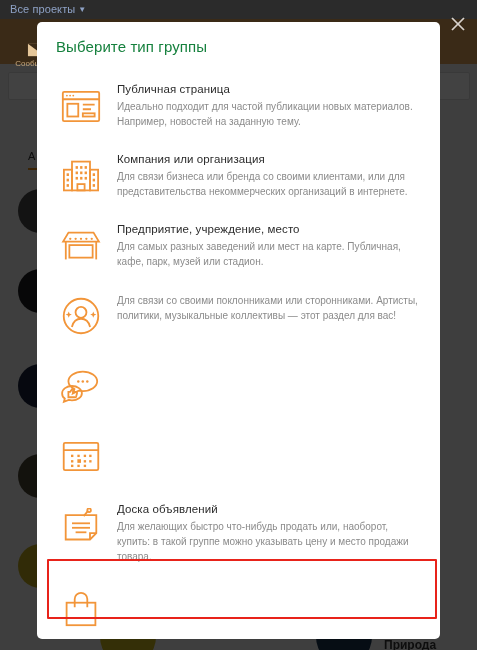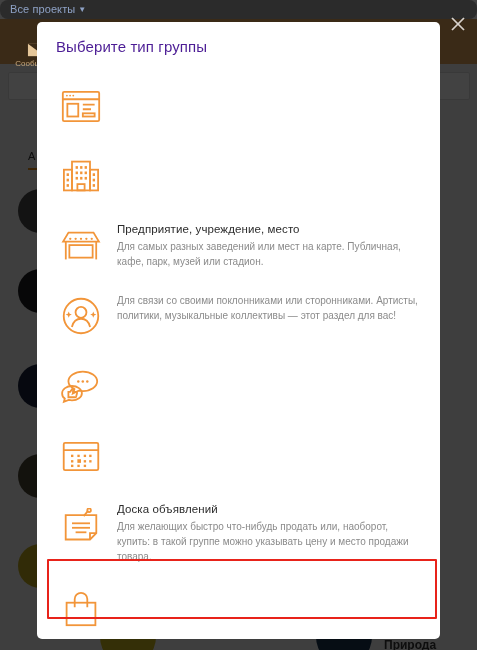--- a/index.html
+++ b/index.html
@@ -101,21 +101,20 @@
     inset: 0;
     background: rgba(0, 0, 0, 0.74);
   }
   
   #overlay-topbar {
     position: absolute;
     left: 0; top: 0;
     width: 477px; height: 19px;
     background: #2b2b2b;
     z-index: 30;
-    border-radius: 8px;
   }
   #overlay-topbar .bg-topstrip-label { color: #8ea2c6; }
 
   #overlay-navbar {
     position: absolute;
     left: 0; top: 19px;
     width: 477px; height: 45px;
     background: #3a2a17;
     z-index: 28;
   }
@@ -130,21 +129,21 @@
     background: #ffffff;
     border-radius: 5px;
     z-index: 40;
     overflow: hidden;
   }
   #modal-title {
     position: absolute;
     left: 19px;
     top: 16px;
     font-size: 15px;
-    color: #4c1d95;
+    color: #15803d;
     font-weight: normal;
     letter-spacing: .1px;
   }
   #close-button {
     position: absolute;
     right: 4px;
     top: 9px;
     width: 30px;
     height: 30px;
     z-index: 60;
@@ -277,20 +276,24 @@
           <rect x="2" y="2" width="40" height="32" rx="1.5"></rect>
           <line x1="2" y1="10" x2="42" y2="10"></line>
           <circle cx="6.5" cy="6" r="1" fill="currentColor" stroke="none"></circle>
           <circle cx="10" cy="6" r="1" fill="currentColor" stroke="none"></circle>
           <circle cx="13.5" cy="6" r="1" fill="currentColor" stroke="none"></circle>
           <rect x="7" y="15" width="12" height="14"></rect>
           <line x1="24" y1="16" x2="37" y2="16"></line>
           <line x1="24" y1="21" x2="33" y2="21"></line>
           <rect x="24" y="25.5" width="13" height="3.5"></rect>
         </svg>
+      </div>
+      <div class="type-text">
+        <div class="type-title">Публичная страница</div>
+        <div class="type-desc">Идеально подходит для частой публикации новых материалов. Например, новостей на заданную тему.</div>
       </div>
     </div>
 
     <div class="type-row">
       <div class="type-icon">
         <svg viewBox="0 0 44 40" width="40" height="36" fill="none" stroke="currentColor" stroke-width="2">
           <rect x="12" y="4" width="20" height="32"></rect>
           <rect x="3" y="13" width="9" height="23"></rect>
           <rect x="32" y="13" width="9" height="23"></rect>
           <rect x="18" y="29" width="8" height="7"></rect>
@@ -306,20 +309,24 @@
               <rect x="26" y="21" width="2.6" height="3"></rect>
             <rect x="6" y="17" width="2.6" height="3"></rect>
               <rect x="6" y="23" width="2.6" height="3"></rect>
               <rect x="6" y="29" width="2.6" height="3"></rect>
             <rect x="35" y="17" width="2.6" height="3"></rect>
               <rect x="35" y="23" width="2.6" height="3"></rect>
               <rect x="35" y="29" width="2.6" height="3"></rect>
           </g>
         </svg>
       </div>
+      <div class="type-text">
+        <div class="type-title">Компания или организация</div>
+        <div class="type-desc">Для связи бизнеса или бренда со своими клиентами, или для представительства некоммерческих организаций в интернете.</div>
+      </div>
     </div>
 
     <div class="type-row">
       <div class="type-icon">
         <svg viewBox="0 0 44 38" width="40" height="34" fill="none" stroke="currentColor" stroke-width="2">
           <path d="M8 4h28l6 10H2z"></path>
           <line x1="5" y1="14" x2="5" y2="34"></line>
           <line x1="39" y1="14" x2="39" y2="34"></line>
           <rect x="9" y="18" width="26" height="14"></rect>
           <g fill="currentColor" stroke="none">

